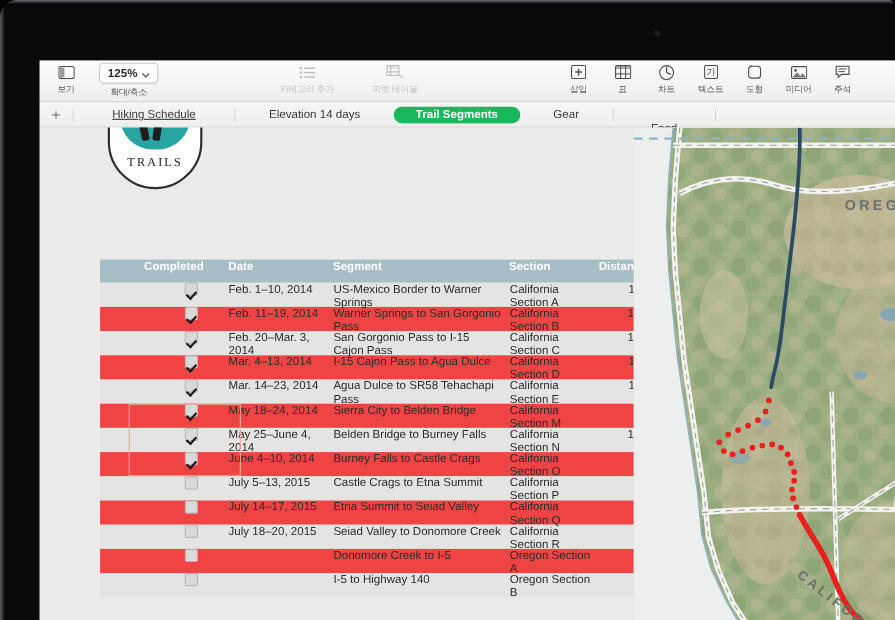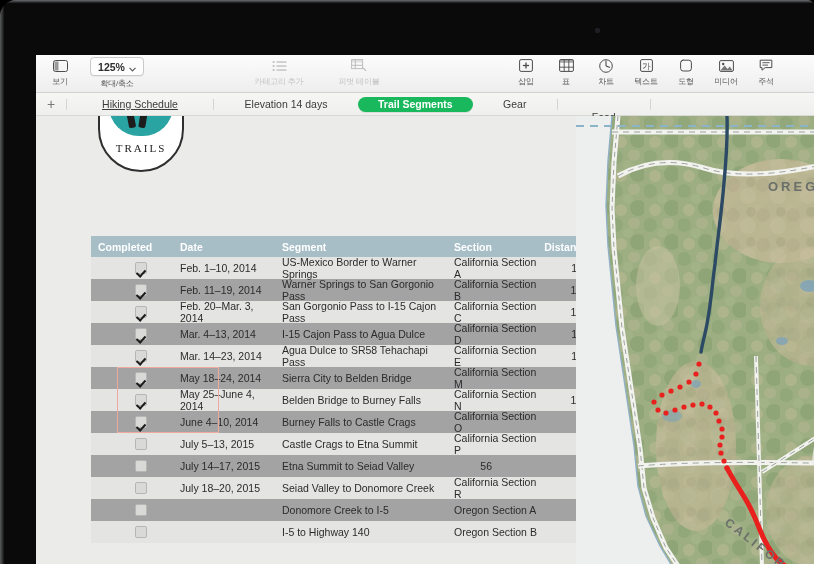--- a/index.html
+++ b/index.html
@@ -70,29 +70,29 @@
              font-family:"Liberation Serif",serif;}
 
   
   #guide{position:absolute;left:62px;top:148px;width:560px;height:1px;
          border-top:2px dashed #8bb4c8;}
   #guide-dot{position:absolute;left:-5px;top:-5px;width:9px;height:9px;border-radius:50%;
              background:#7fa9bf;}
 
   
   #table{position:absolute;left:55px;top:120px;width:505px;font-size:10.5px;color:#2b2b2b;}
-  .trow{display:flex;align-items:center;height:22px;box-sizing:border-box;}
+  .trow{display:flex;align-items:flex-start;height:22px;box-sizing:border-box;padding-left:33px;}
   #thead .trow{background:#a7bec7;color:#fff;font-weight:bold;height:21px;}
   .c-completed{width:81px;padding-left:7px;box-sizing:border-box;display:flex;align-items:center;}
   .c-date{width:102px;padding-left:8px;box-sizing:border-box;}
   .c-segment{width:172px;padding-left:8px;box-sizing:border-box;}
   .c-section{width:96px;padding-left:8px;box-sizing:border-box;}
   .c-distance{width:54px;padding-right:8px;box-sizing:border-box;text-align:right;}
   .trow.odd{background:#e4e4e2;}
-  .trow.even{background:#a3a3a3;}
+  .trow.even{background:#ef4444;}
   .chk{width:12px;height:12px;border:1px solid #b6b6b4;border-radius:2px;background:#d9d9d7;
        margin-left:37px;position:relative;box-sizing:border-box;}
   .chk.on::after{content:"";position:absolute;left:2px;top:5px;width:4px;height:7px;
                  border:solid #1c1c1c;border-width:0 2px 2px 0;transform:rotate(42deg);}
   
   #sel-frame{position:absolute;left:81px;top:251px;width:102px;height:66px;
              border:1px solid #eeaa9c;box-sizing:border-box;pointer-events:none;}
 
   
   #map{position:absolute;left:540px;top:0;width:274px;height:450px;background:#e9e9e7;overflow:hidden;}
@@ -370,20 +370,21 @@
               <div class="c-segment">Castle Crags to Etna Summit</div>
               <div class="c-section">California Section P</div>
               <div class="c-distance">99</div>
             </div>
           <div class="trow even">
               <div class="c-completed">
                 <span class="chk"></span>
               </div>
               <div class="c-date">July 14–17, 2015</div>
               <div class="c-segment">Etna Summit to Seiad Valley</div>
+              <div class="c-section">California Section Q</div>
               <div class="c-distance">56</div>
             </div>
           <div class="trow odd">
               <div class="c-completed">
                 <span class="chk"></span>
               </div>
               <div class="c-date">July 18–20, 2015</div>
               <div class="c-segment">Seiad Valley to Donomore Creek</div>
               <div class="c-section">California Section R</div>
               <div class="c-distance">35</div>

